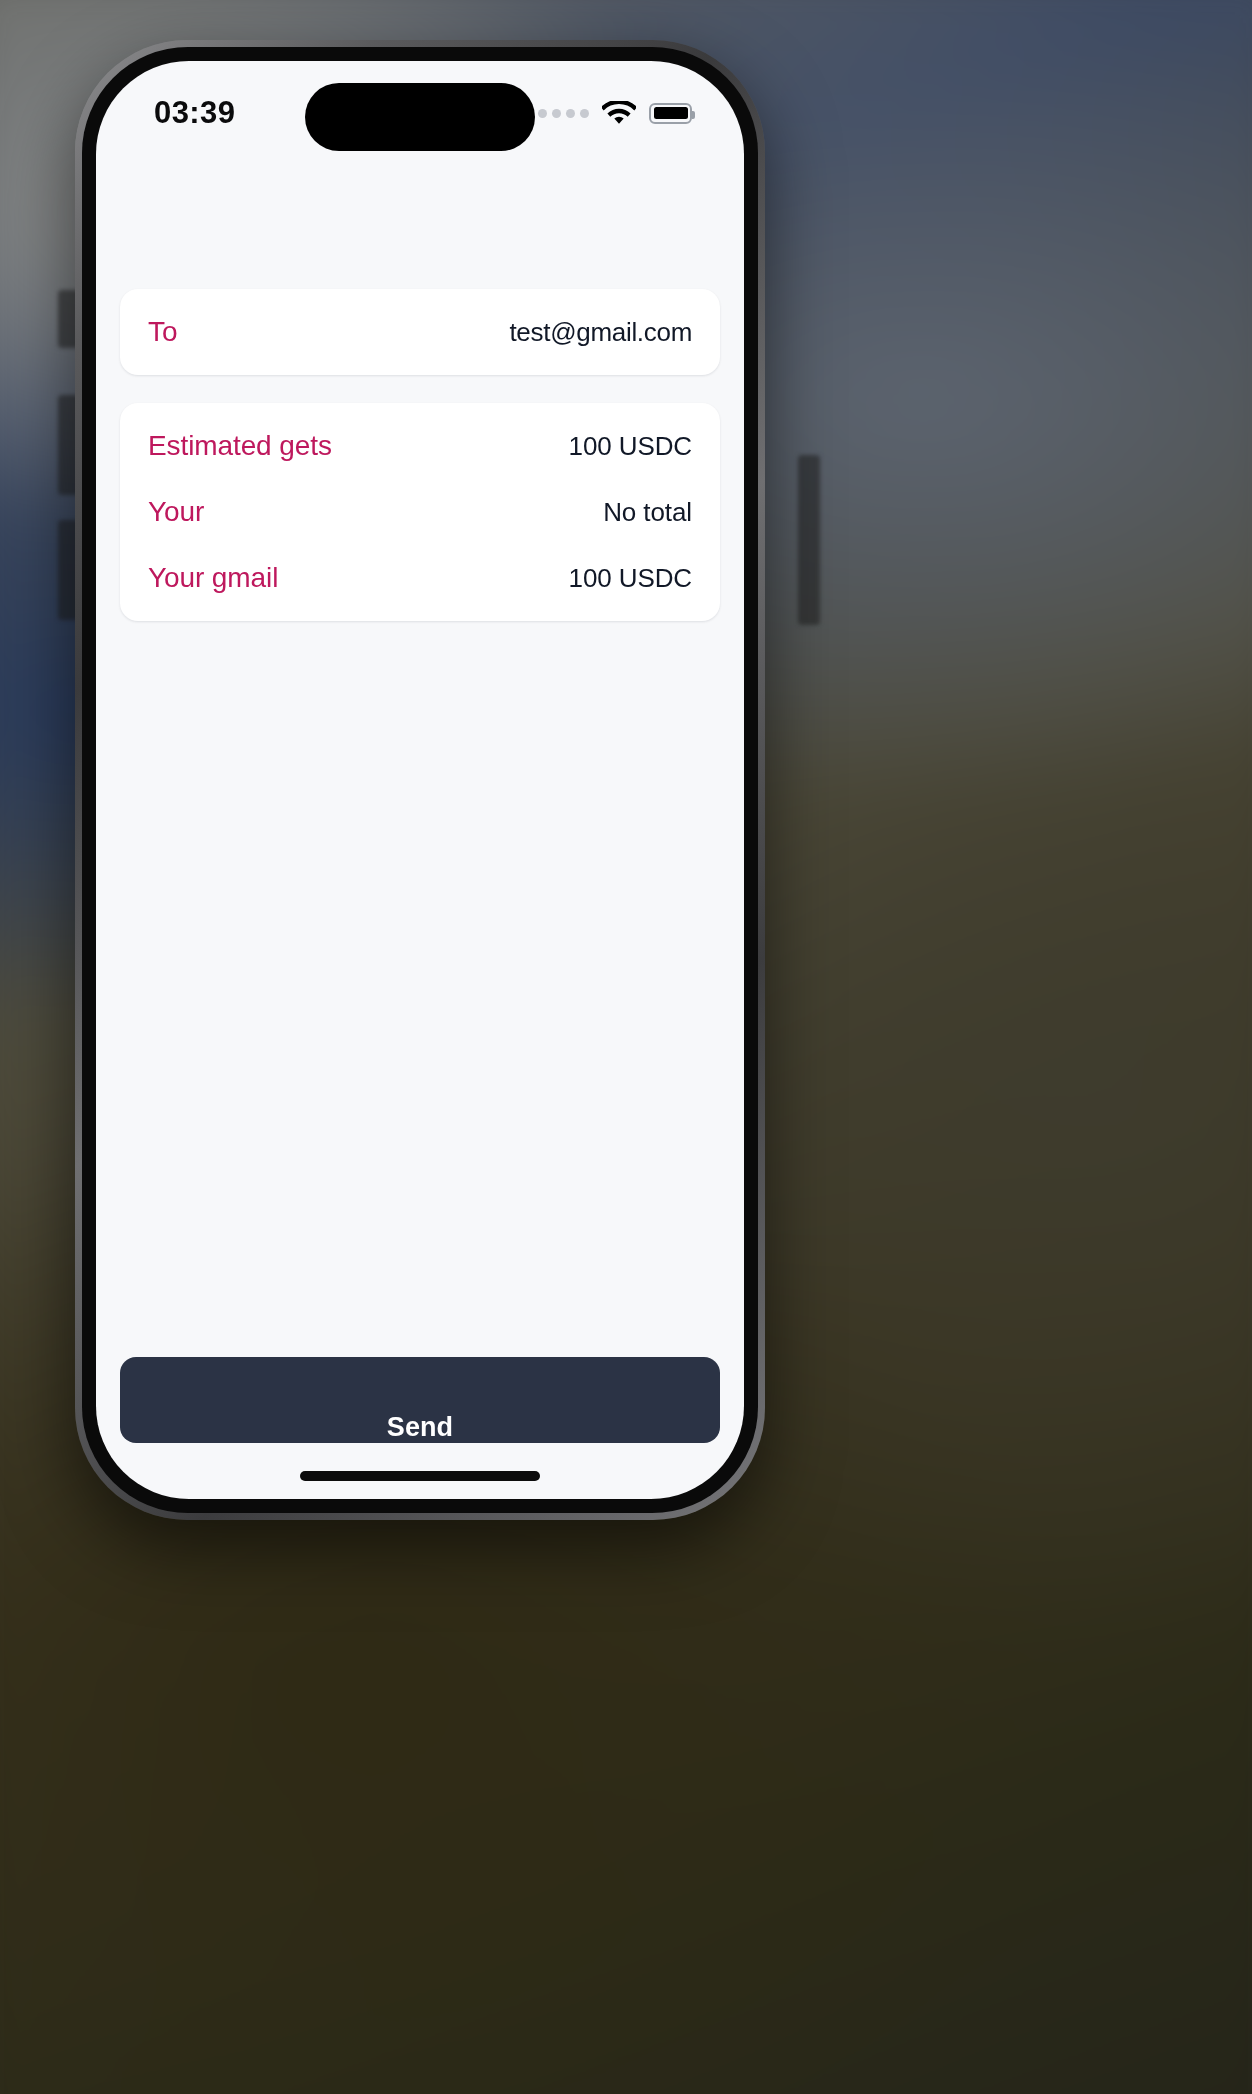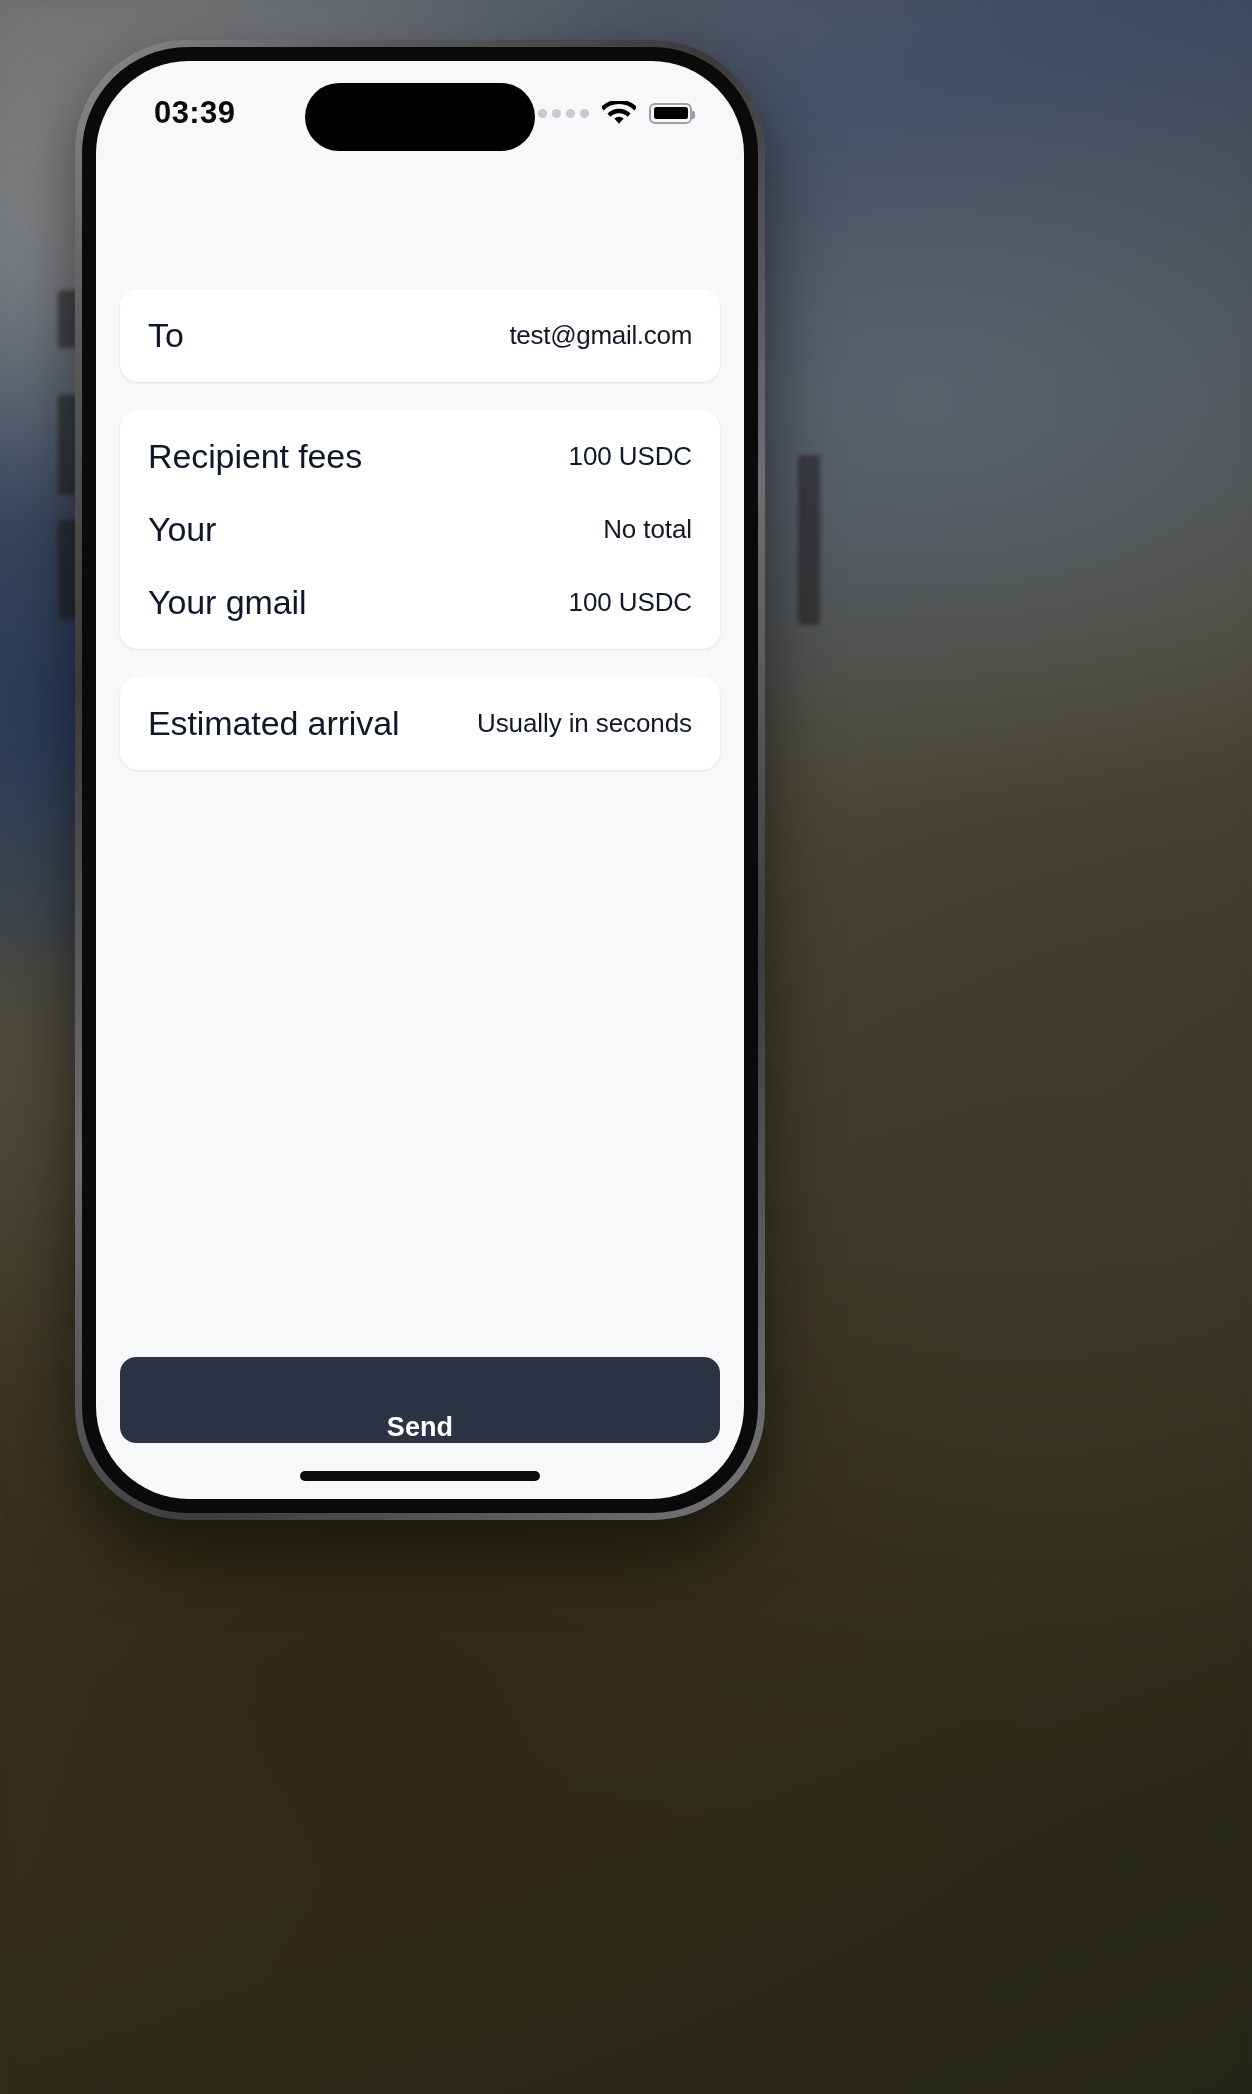--- a/index.html
+++ b/index.html
@@ -113,21 +113,21 @@
   .card{
     background:#fff; border-radius:18px;
     box-shadow:0 1px 3px rgba(16,24,40,0.07), 0 1px 2px rgba(16,24,40,0.04);
     padding:10px 28px;
     margin-bottom:28px;
   }
   .row{
     display:flex; align-items:center; justify-content:space-between;
     padding:17px 0;
   }
-  .row-label{ font-size:34px; color:#0f172a; font-weight:400; letter-spacing:-0.1px; }
+  .row-label{ font-size:28px; color:#be185d; font-weight:400; letter-spacing:-0.1px; }
   .row-value{ font-size:26px; color:#111827; font-weight:400; letter-spacing:-0.1px; }
   .row-value.strong{ font-weight:400; letter-spacing:-0.3px; }
 
   #spacer{ flex:1; }
 
   #send-btn{
     margin:0 0 28px 0;
     height:86px; border-radius:16px;
     background:#2b3345;
     display:flex; align-items:flex-end; justify-content:center;
@@ -182,39 +182,33 @@
 
       <div class="card">
         <div class="row">
           <span class="row-label">To</span>
           <span class="row-value strong">test@gmail.com</span>
         </div>
       </div>
 
       <div class="card">
         <div class="row">
-          <span class="row-label">Recipient fees</span>
+          <span class="row-label">Estimated gets</span>
           <span class="row-value">100 USDC</span>
         </div>
         <div class="row">
           <span class="row-label">Your</span>
           <span class="row-value">No total</span>
         </div>
         <div class="row">
           <span class="row-label">Your gmail</span>
           <span class="row-value">100 USDC</span>
         </div>
       </div>
 
-      <div class="card">
-        <div class="row">
-          <span class="row-label">Estimated arrival</span>
-          <span class="row-value">Usually in seconds</span>
-        </div>
-      </div>
 
       <div id="spacer"></div>
 
       <button id="send-btn">
         <span>Send</span>
       </button>
 
       <div id="home-indicator"></div>
     </div>
 

